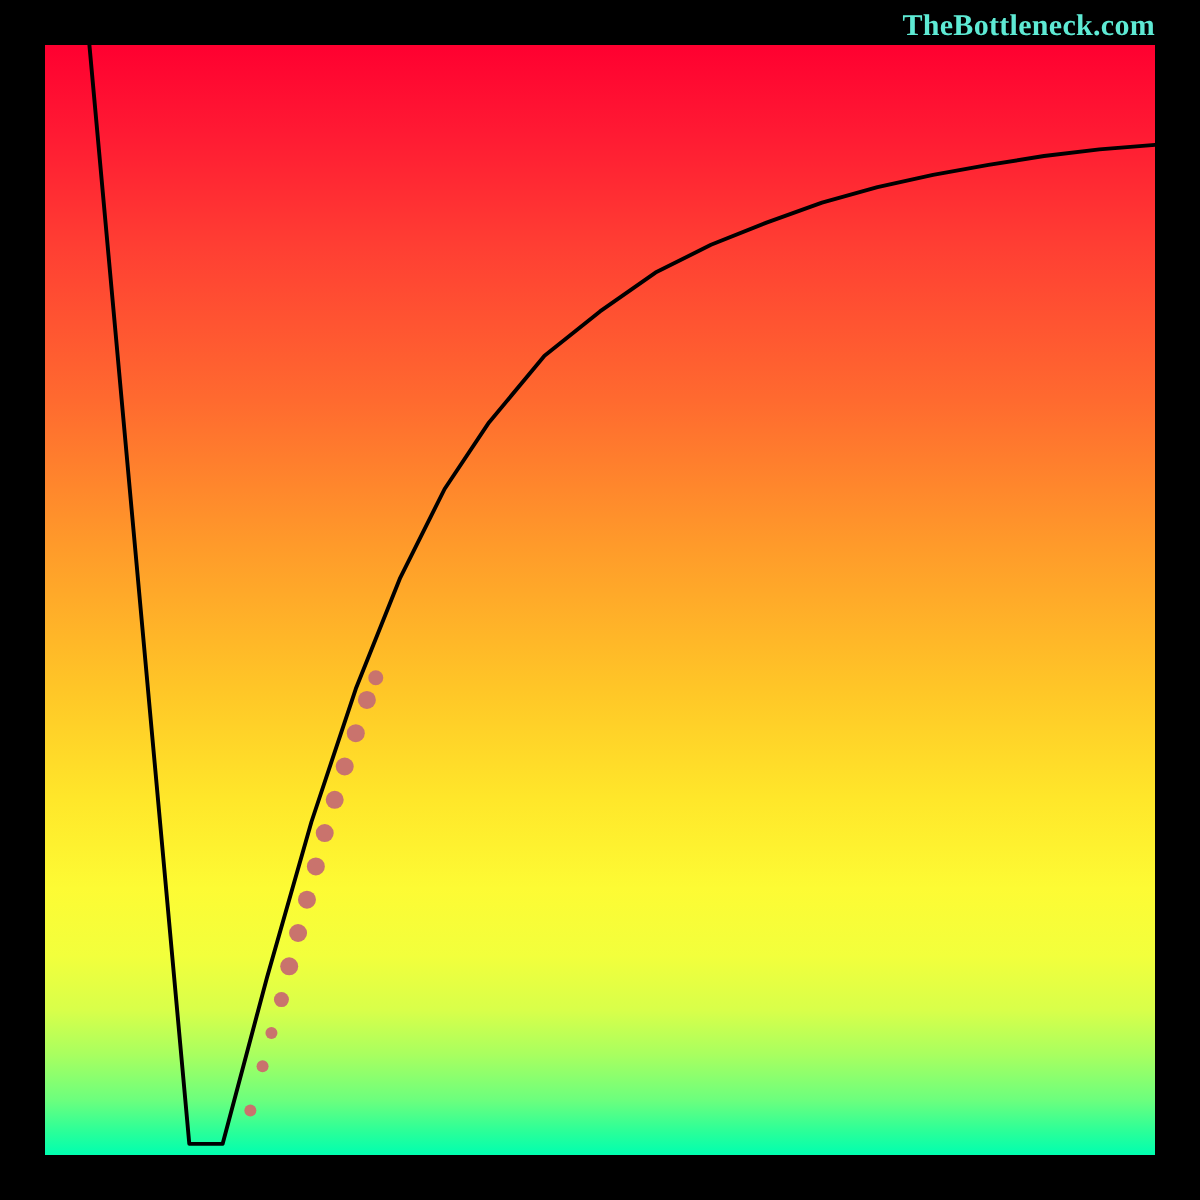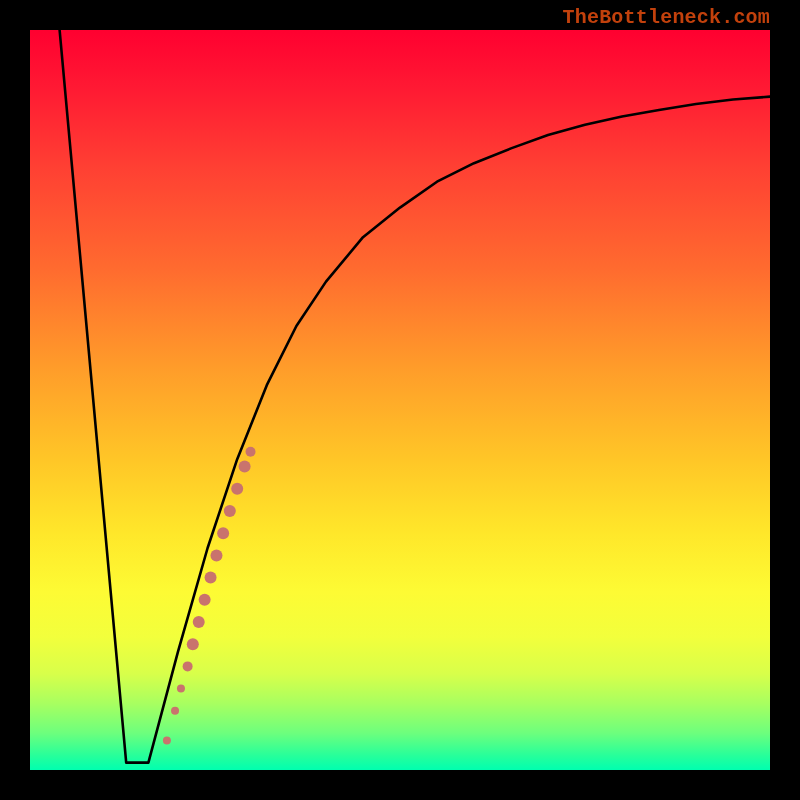--- a/index.html
+++ b/index.html
@@ -38,24 +38,24 @@
       #a8ff60 91%,
       #6dff7d 95%,
       #28ff9a 98%,
       #00ffb0 100%
     );
   }
   .watermark {
     position: absolute;
     top: 6px;
     right: 30px;
-    font-family: Liberation Mono, monospace;
+    font-family: Liberation Serif, serif;
     font-size: 20px;
     font-weight: 600;
-    color: #c2410c;
+    color: #5eead4;
     letter-spacing: 0.2px;
     user-select: none;
   }
   svg.curve {
     position: absolute;
     left: 0;
     top: 0;
     width: 740px;
     height: 740px;
     overflow: visible;

